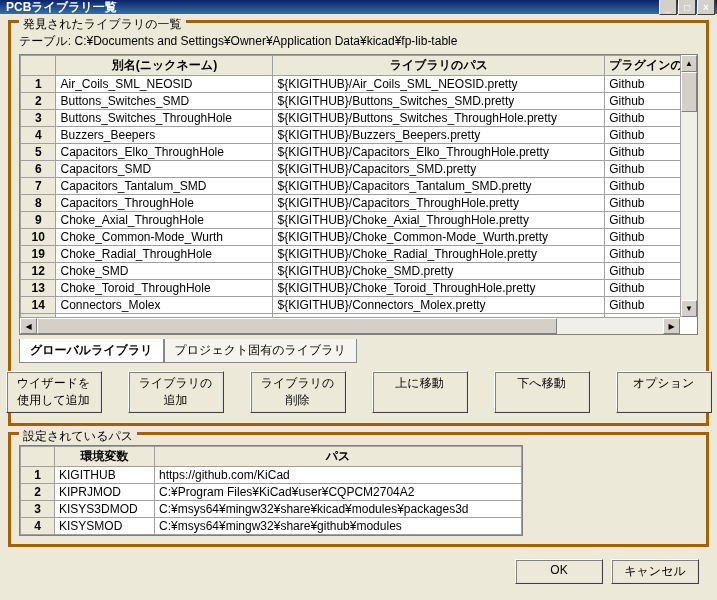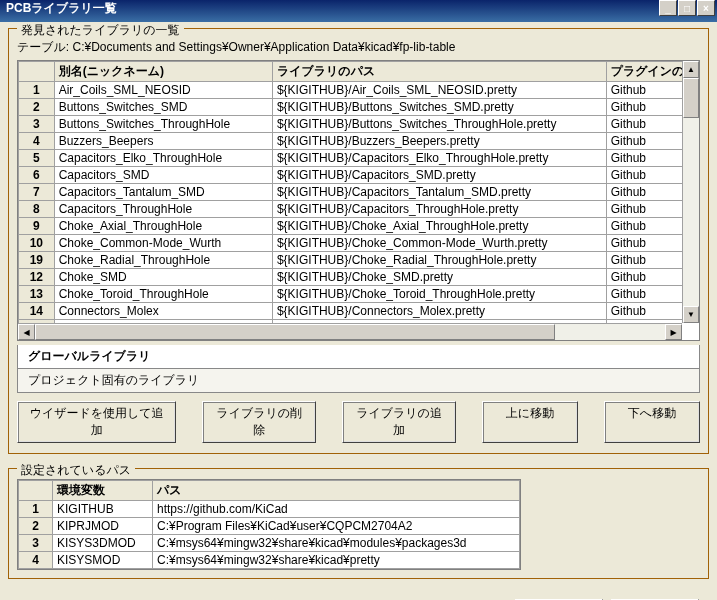--- a/index.html
+++ b/index.html
@@ -7,46 +7,46 @@
   font-family: "MS UI Gothic", "Meiryo", sans-serif;
   font-size: 12px;
   background: #ece9d8;
   width: 717px;
   height: 600px;
   overflow: hidden;
 }
 .titlebar {
   background: linear-gradient(to bottom, #0a246a, #3a6ea5);
   color: #fff;
-  height: 22px;
+  height: 14px;
   display: flex;
-  align-items: flex-start;
+  align-items: center;
   padding: 0 2px 0 6px;
   font-weight: bold;
 }
 .titlebar-text { flex: 1; }
 .sysbtns { display: flex; gap: 0; }
 .sysbtn {
   width: 18px; height: 16px;
   background: #d4d0c8;
   border: 1px solid #fff;
   border-right-color: #404040;
   border-bottom-color: #404040;
   font-size: 10px;
   display: flex;
   align-items: center;
   justify-content: center;
   margin-left: 1px;
   cursor: pointer;
 }
 .content { padding: 6px 8px; }
 .groupbox {
-  border: 1px solid #a16207;
+  border: 3px solid #a16207;
   padding: 10px 8px 8px;
-  margin-bottom: 14px;
+  margin-bottom: 6px;
   position: relative;
 }
 .groupbox-title {
   position: absolute;
   top: -7px;
   left: 8px;
   background: #ece9d8;
   padding: 0 4px;
 }
 .table-label { margin-bottom: 4px; }
@@ -65,21 +65,21 @@
   padding: 1px 4px;
   height: 17px;
   text-align: left;
   font-size: 12px;
   white-space: nowrap;
   overflow: hidden;
 }
 th {
   background: #ece9d8;
   font-weight: bold;
-  text-align: left;
+  text-align: center;
 }
 td.rowhead {
   background: #ece9d8;
   font-weight: bold;
   text-align: center;
 }
 .col-num { width: 34px; }
 .col-nick { width: 208px; }
 .col-path { width: 318px; }
 .col-plugin { width: 88px; }
@@ -96,21 +96,21 @@
 .sb-btn {
   background: #d4d0c8;
   border: 1px solid #fff;
   border-right-color: #808080;
   border-bottom-color: #808080;
   position: absolute;
   display: flex; align-items: center; justify-content: center;
   font-size: 8px;
 }
 .sb-thumb { background: #d4d0c8; border: 1px solid #fff; border-right-color:#808080; border-bottom-color:#808080; position:absolute; }
-.tabs { display: flex; margin-top: 4px; flex-direction: column; }
+.tabs { display: flex; margin-top: 4px; }
 .tab {
   border: 1px solid #888;
   border-top: none;
   padding: 3px 10px;
   background: #f5f4ee;
   cursor: pointer;
 }
 .tab.active { font-weight: bold; background:#fff; }
 .btnrow { display: flex; gap: 26px; justify-content: center; padding: 8px 0 2px; }
 .btn {
@@ -267,24 +267,25 @@
       <div class="hscroll-spacer"></div>
     </div>
 
     <div class="tabs">
       <div class="tab active">グローバルライブラリ</div>
       <div class="tab">プロジェクト固有のライブラリ</div>
     </div>
 
     <div class="btnrow">
       <div class="btn">ウイザードを使用して追加</div>
+      <div class="btn">ライブラリの追加</div>
       <div class="btn">ライブラリの削除</div>
-      <div class="btn">ライブラリの追加</div>
       <div class="btn">上に移動</div>
       <div class="btn">下へ移動</div>
+      <div class="btn">オプション</div>
     </div>
   </div>
 
   <div class="groupbox">
     <span class="groupbox-title">設定されているパス</span>
     <div class="pathgrid-wrap" style="width:504px;">
       <table>
         <thead>
           <tr>
             <th></th>
@@ -304,21 +305,21 @@
               <td>C:¥Program Files¥KiCad¥user¥CQPCM2704A2</td>
             </tr>
             <tr>
               <td class="rowhead">3</td>
               <td>KISYS3DMOD</td>
               <td>C:¥msys64¥mingw32¥share¥kicad¥modules¥packages3d</td>
             </tr>
             <tr>
               <td class="rowhead">4</td>
               <td>KISYSMOD</td>
-              <td>C:¥msys64¥mingw32¥share¥kicad¥pretty</td>
+              <td>C:¥msys64¥mingw32¥share¥github¥modules</td>
             </tr>
           </tbody>
       </table>
     </div>
   </div>
 
   <div class="footer">
     <div class="btn">OK</div>
     <div class="btn">キャンセル</div>
   </div>

